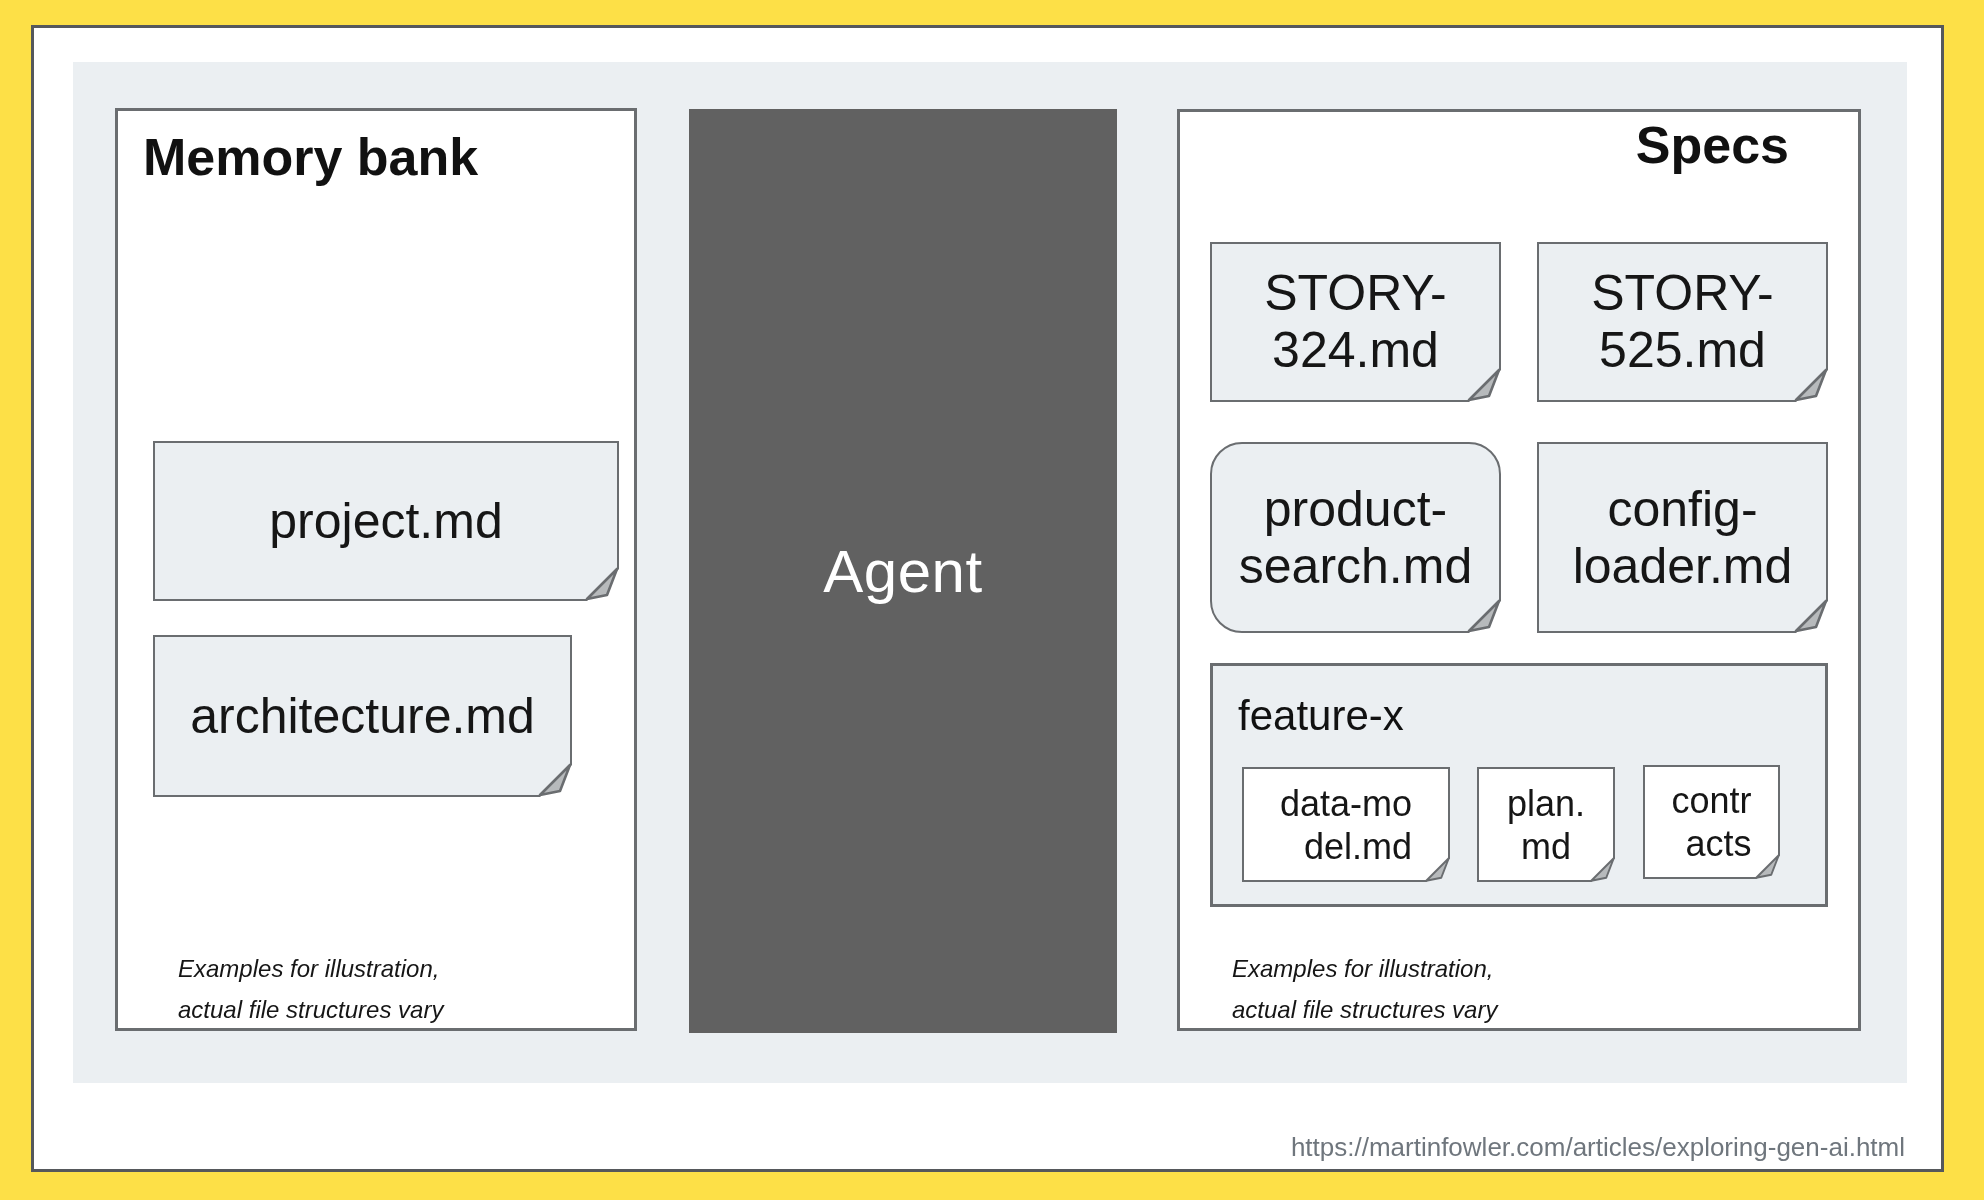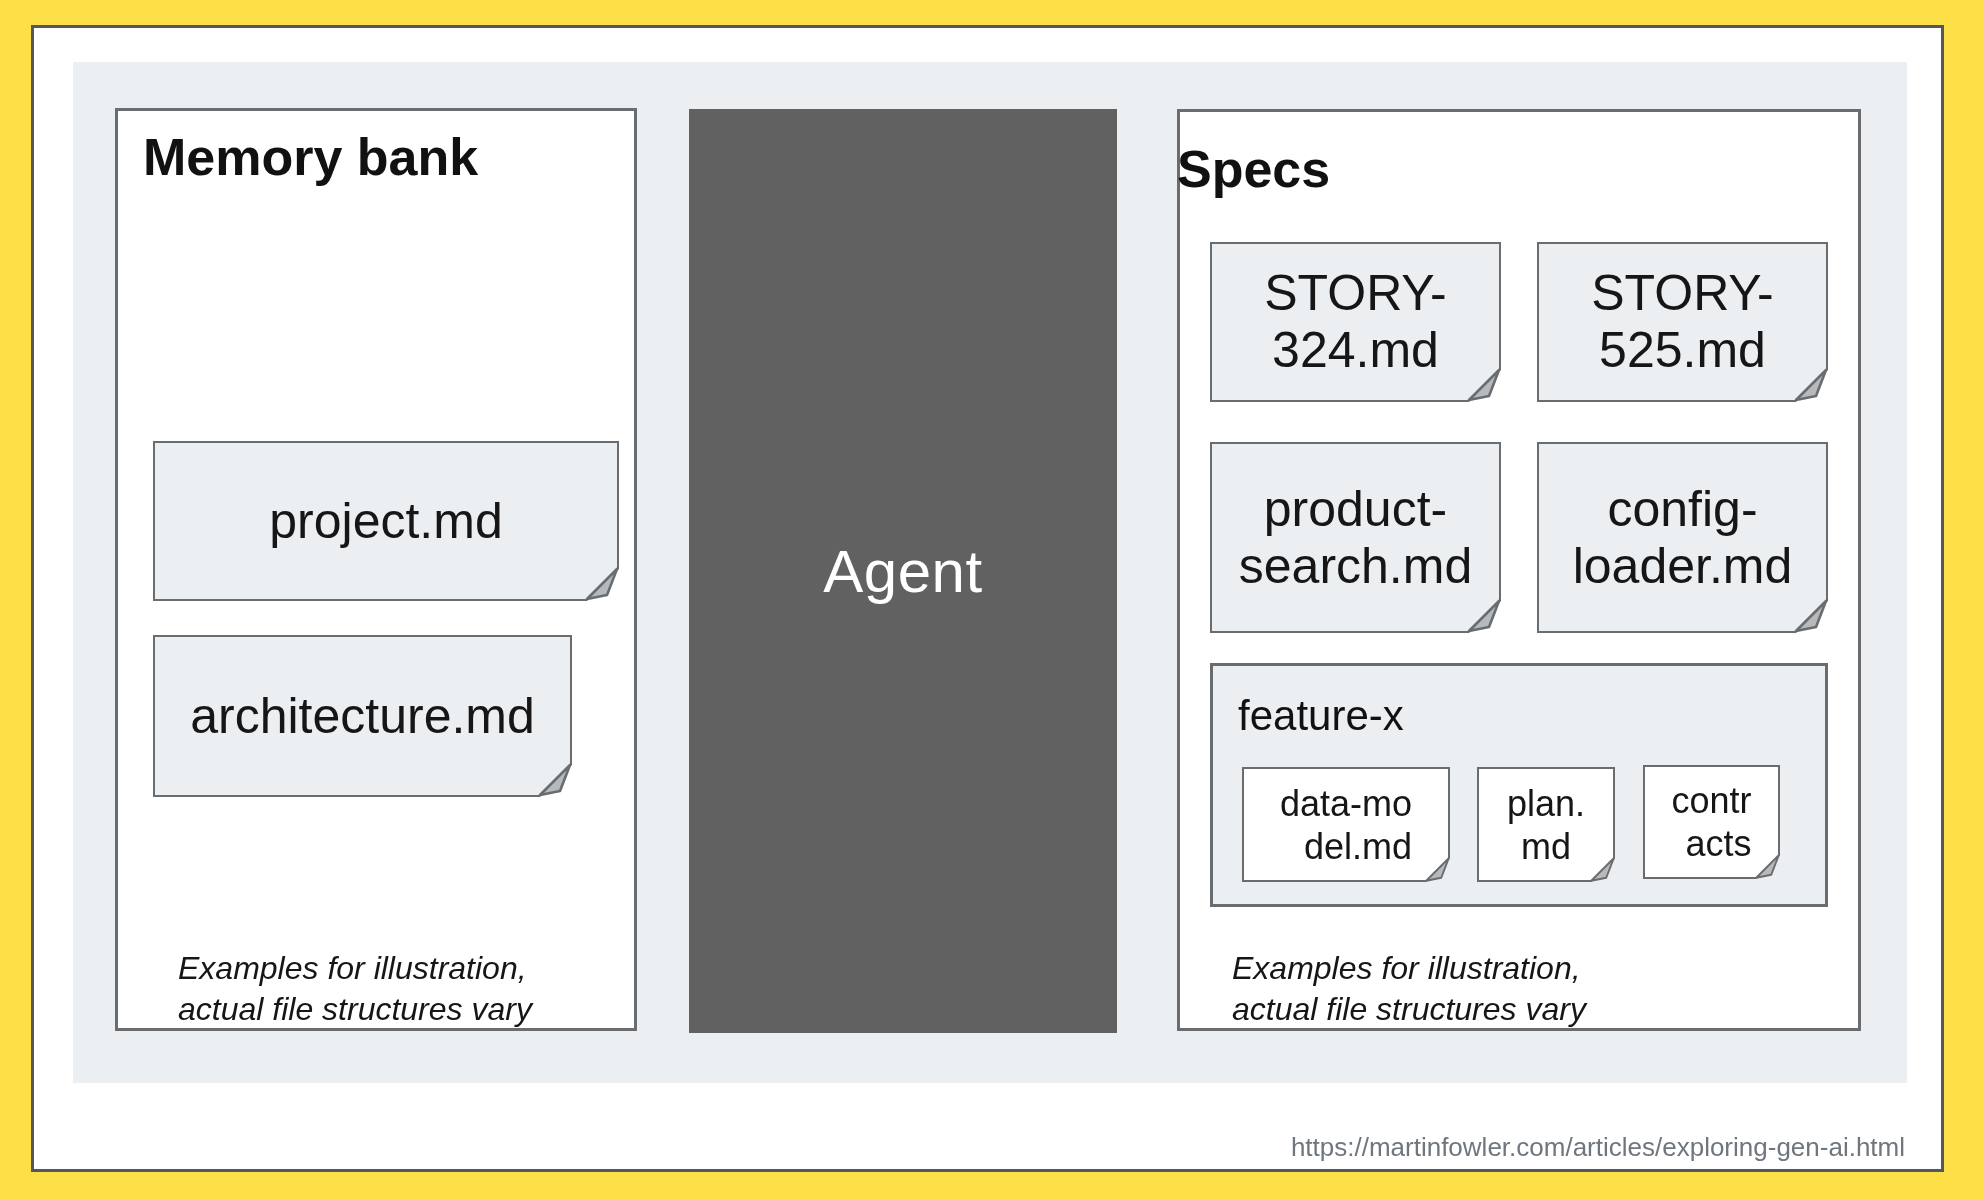--- a/index.html
+++ b/index.html
@@ -19,21 +19,21 @@
   .group-box{
     position:absolute;background:#ffffff;border:3px solid #6a6d70;box-sizing:border-box;
   }
   .box-memory{left:115px;top:108px;width:522px;height:923px;}
   .box-specs{left:1177px;top:109px;width:684px;height:922px;}
   .group-title{
     position:absolute;font-size:52px;font-weight:700;line-height:1.05;color:#111;
     white-space:nowrap;
   }
   .title-memory{left:143px;top:130px;}
-  .title-specs{left:1177px;top:142px;width:612px;text-align:left;}
+  .title-specs{left:1177px;top:118px;width:612px;text-align:right;}
   .agent-box{
     position:absolute;left:689px;top:109px;width:428px;height:924px;
     background:var(--agent-bg,#616161);
     display:flex;align-items:center;justify-content:center;
   }
   .agent-label{
     color:#ffffff;font-size:60px;font-weight:400;letter-spacing:.5px;
   }
   .card{
     position:absolute;background:var(--panel-bg,#ebeff2);border:2.5px solid #6a6d70;
@@ -45,42 +45,42 @@
   }
   .card.small{background:#ffffff;}
   .card.small .label{font-size:36px;line-height:43px;}
   
   .card.m1{left:153px;top:243px;width:419px;height:164px;}
   .card.m2{left:153px;top:441px;width:466px;height:160px;}
   .card.m3{left:153px;top:635px;width:419px;height:162px;}
   
   .card.s1{left:1210px;top:242px;width:291px;height:160px;}
   .card.s2{left:1537px;top:242px;width:291px;height:160px;}
-  .card.s3{left:1210px;top:442px;width:291px;height:191px;}
+  .card.s3{left:1210px;top:442px;width:291px;height:191px;border-radius:32px;}
   .card.s4{left:1537px;top:442px;width:291px;height:191px;}
   
   .folder-box{
     position:absolute;left:1210px;top:663px;width:618px;height:244px;
     background:var(--panel-bg,#ebeff2);border:3px solid #6a6d70;box-sizing:border-box;
   }
   .folder-title{
     position:absolute;left:1238px;top:692px;font-size:42px;color:#111;white-space:nowrap;
   }
   .card.f1{left:1242px;top:767px;width:208px;height:115px;text-align:right;}
   .card.f2{left:1477px;top:767px;width:138px;height:115px;}
   .card.f3{left:1643px;top:765px;width:137px;height:114px;text-align:right;}
   
   .fold{position:absolute;right:-3px;bottom:-3px;pointer-events:none;}
   .fold .erase{fill:#ffffff;stroke:none;}
   .on-gray .fold .erase{fill:var(--panel-bg,#ebeff2);}
   .fold .flap{
     fill:var(--fold-fill,#b7babc);stroke:#6a6d70;stroke-width:2.6;stroke-linejoin:round;
   }
   .note{
-    position:absolute;font-style:italic;font-size:32px;line-height:41px;
+    position:absolute;font-style:italic;font-size:24px;line-height:41px;
     white-space:pre-line;color:#161616;
   }
   .note-memory{left:178px;top:948px;}
   .note-specs{left:1232px;top:948px;}
   .footer-url{
     position:absolute;right:79px;top:1132px;font-size:26px;
     color:var(--url-color,#6f767d);white-space:nowrap;
   }
 </style>
 </head>

